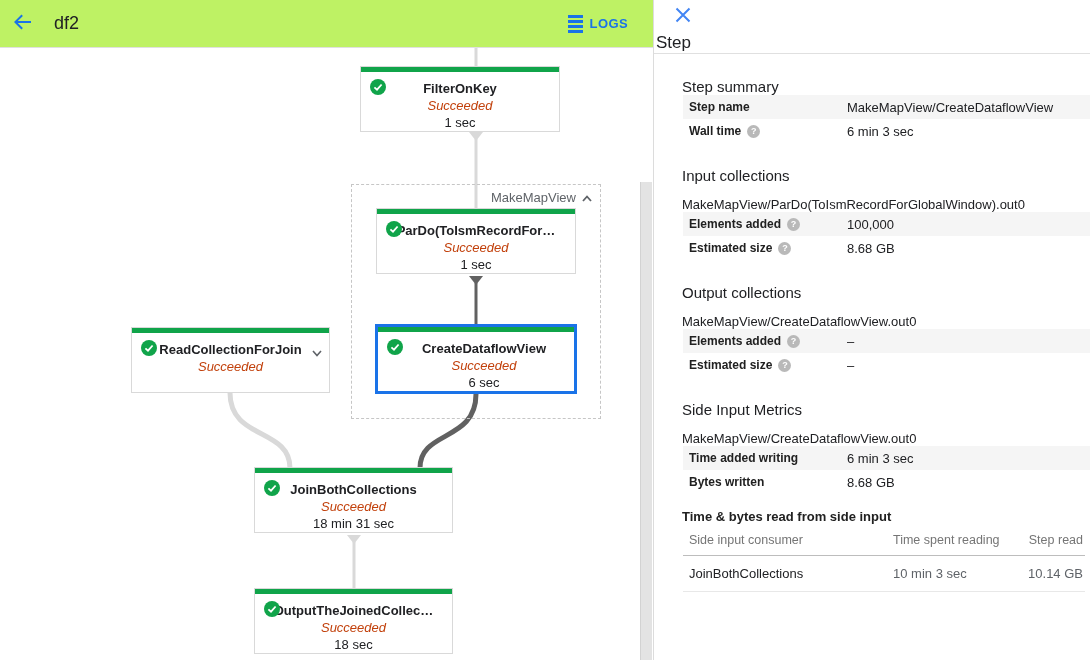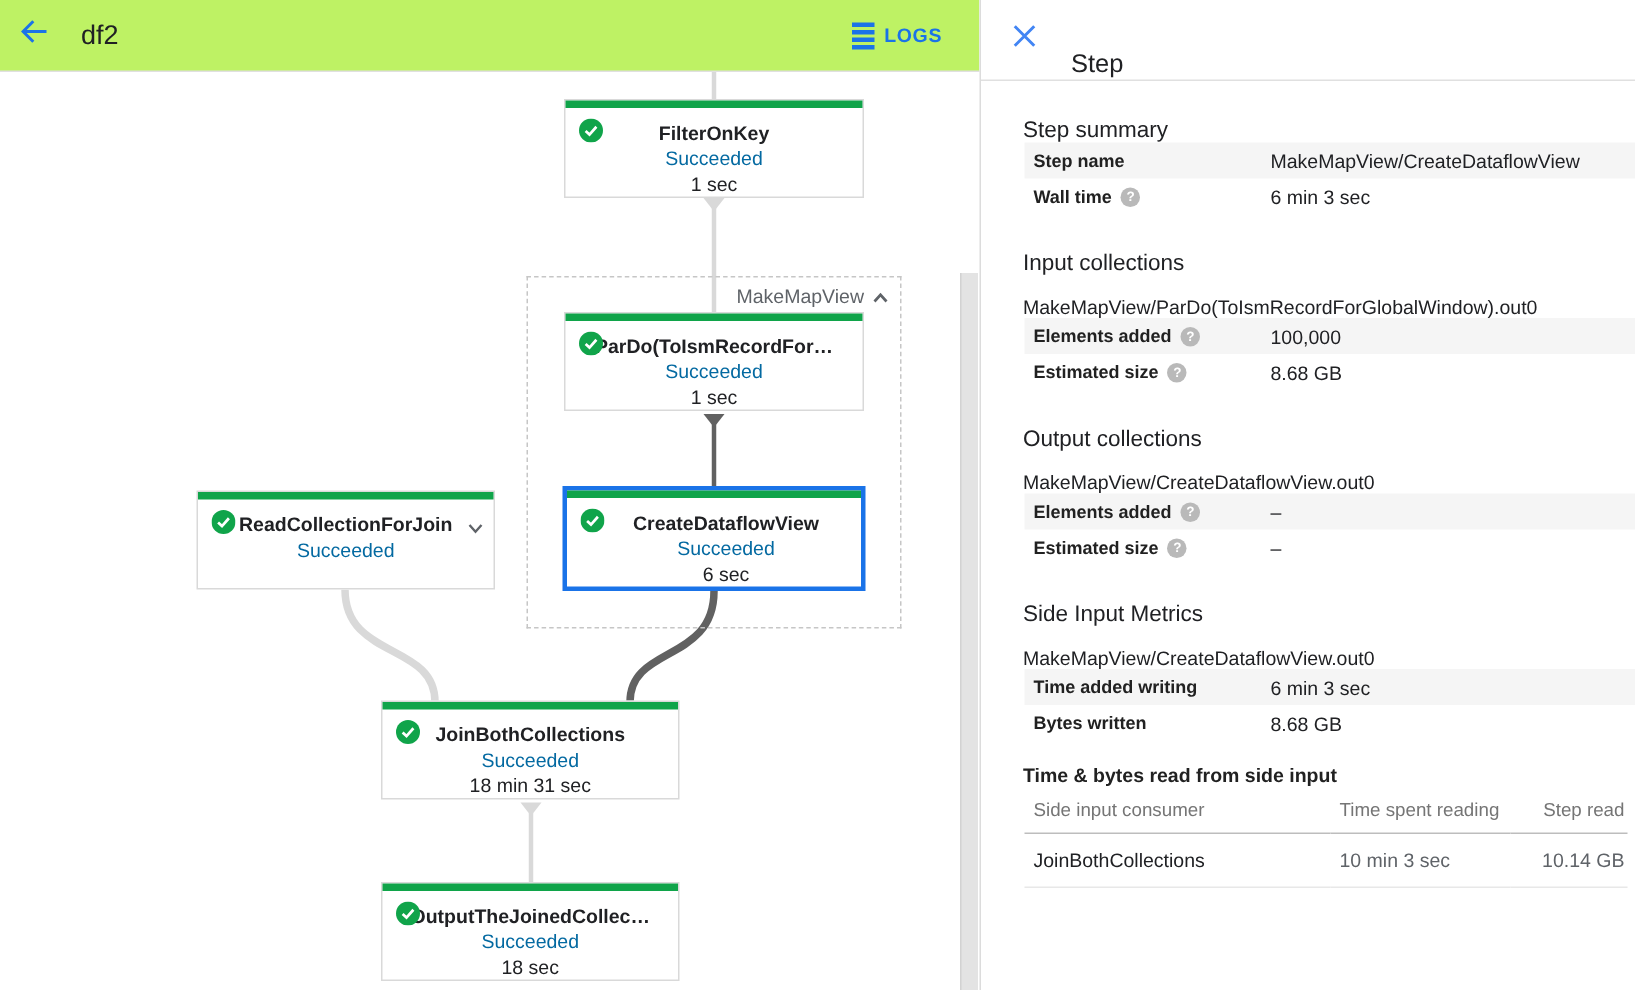--- a/index.html
+++ b/index.html
@@ -28,33 +28,33 @@
                border:1px dashed #c6c6c6; background:transparent; }
   .group-label { position:absolute; top:5px; right:8px; display:flex; align-items:flex-start; gap:6px;
                  font-size:13px; color:#5f6368; cursor:pointer; }
 
   .node { position:absolute; width:200px; height:66px; background:#fff; border:1px solid #d9d9d9;
           text-align:center; cursor:pointer; }
   .nbar { position:absolute; left:0; top:0; right:0; height:5px; background:#10a44a; }
   .ncheck { position:absolute; left:9px; top:12px; width:16px; height:16px; }
   .ntitle { margin-top:13px; font-size:13px; font-weight:bold; color:#202124; line-height:17px;
             white-space:nowrap; overflow:hidden; }
-  .nstatus { font-size:13px; color:#0369a1; line-height:17px; }
+  .nstatus { font-size:13px; color:#c2410c; line-height:17px;font-style:italic; }
   .ntime { font-size:13px; color:#202124; line-height:17px; }
   .node.selected { border:3px solid #1a73e8; }
   .node.selected .nbar { height:5px; }
   .node-chevron { position:absolute; right:7px; top:15px; cursor:pointer; }
 
   .vscrollbar { position:absolute; left:640px; top:182px; width:12px; height:478px;
                 background:#e3e3e3; border-left:1px solid #d2d2d2; cursor:pointer; }
 
   
   .panel { position:absolute; left:653px; top:0; width:437px; height:660px; background:#fff;
            border-left:1px solid #dcdcdc; }
-  .panel-header { height:54px; border-bottom:1px solid #e0e0e0; display:flex; align-items:flex-end; }
+  .panel-header { height:54px; border-bottom:1px solid #e0e0e0; display:flex; align-items:flex-start;flex-direction:column; }
   .close-btn { width:58px; height:54px; display:flex; align-items:center; justify-content:center; cursor:pointer; }
   .panel-title { font-size:17px; color:#202124; margin-left:2px; }
   .panel-body { position:absolute; left:0; top:54px; right:0; bottom:0; padding-left:28px; overflow:hidden; }
 
   .sec-heading { font-size:15px; font-weight:normal; color:#202124; margin:24px 0 0 0; }
   .collection-name { font-size:13px; color:#202124; margin-top:13px; }
   .mrows { }
   .mrow { display:flex; align-items:center; height:24px; padding-left:6px; margin-left:1px; }
   .mrow.alt { background:#f5f5f5; }
   .mlabel { display:flex; align-items:center; gap:6px; width:158px; font-size:12px; font-weight:bold; color:#212121; }
@@ -113,21 +113,21 @@
       <div class="group-label">
         <span>MakeMapView</span>
         <span>
           <svg width="10" height="7" viewBox="0 0 10 7">
               <path d="M1 6 L5 1.5 L9 6" stroke="#5f6368" stroke-width="1.8" fill="none"></path>
             </svg>
         </span>
       </div>
     </div>
 
-    <div class="node" style="left:376px; top:18px;">
+    <div class="node" style="left:360px; top:18px;">
       <div class="nbar"></div>
       <span class="ncheck">
         <svg width="16" height="16" viewBox="0 0 16 16">
             <circle cx="8" cy="8" r="8" fill="#10a44a"></circle>
             <path d="M4.4 8.3 L7 10.7 L11.6 5.5" stroke="#fff" stroke-width="1.8" fill="none"></path>
           </svg>
       </span>
       <div class="ntitle">FilterOnKey</div>
       <div class="nstatus">Succeeded</div>
       <div class="ntime">1 sec</div>

